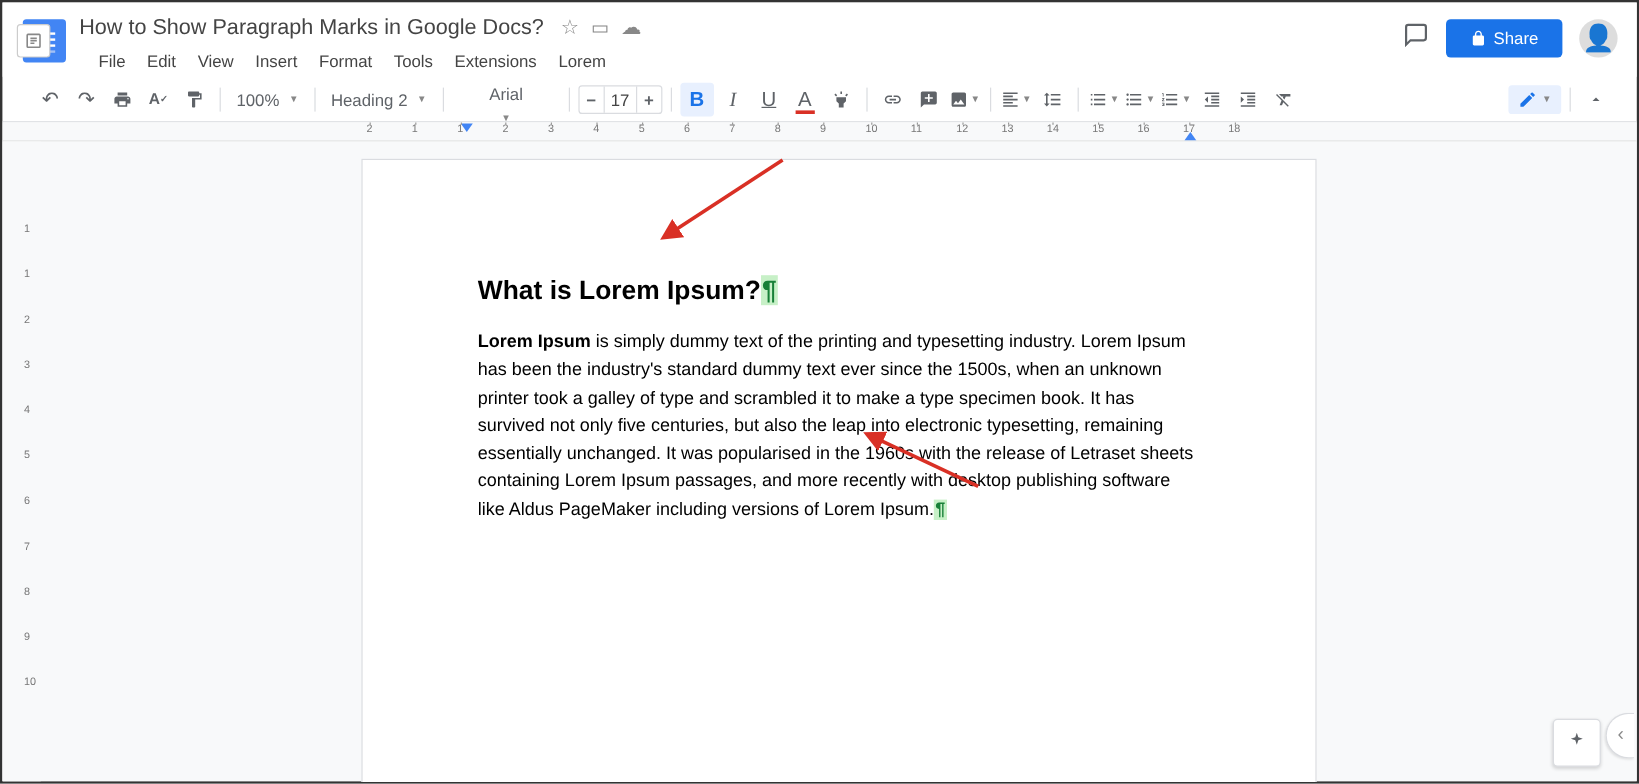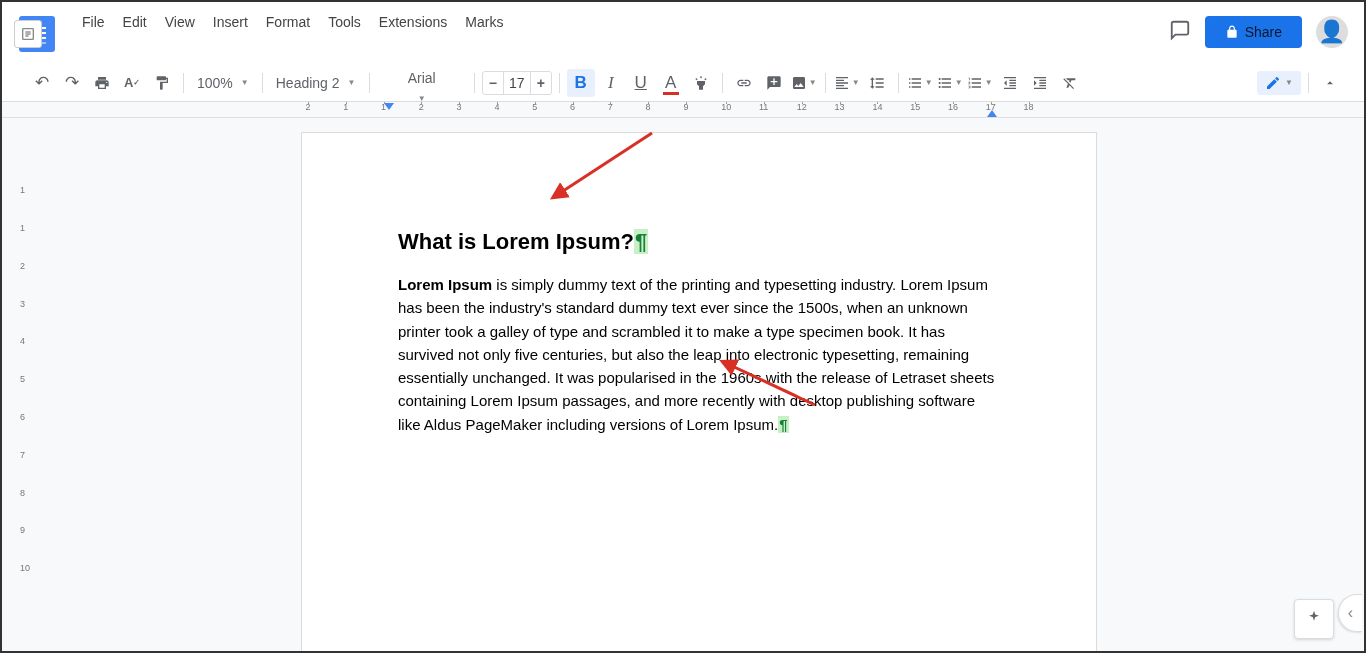--- a/index.html
+++ b/index.html
@@ -12,21 +12,21 @@
     .docs-logo::before { content: ''; width: 18px; height: 2px; background: #fff; position: absolute; top: 11px; box-shadow: 0 5px 0 #fff, 0 10px 0 #fff, 0 15px 0 #a2c0f5; }
     .title-area { flex: 1; }
     .title-row { display: flex; align-items: center; gap: 10px; padding: 2px 0; }
     .doc-title { font-size: 18px; color: #444; padding: 2px 4px; }
     .title-icon { color: #888; font-size: 17px; cursor: pointer; }
     .menu-row { display: flex; align-items: center; gap: 2px; padding-top: 2px; font-size: 14px; color: #444; margin-left: 12px; }
     .menu-item { padding: 4px 8px; cursor: pointer; border-radius: 3px; }
     .last-edit { color: #5f6368; text-decoration: underline; margin-left: 6px; cursor: pointer; font-size: 14px; }
     .header-right { display: flex; align-items: center; gap: 14px; padding-top: 8px; }
     .comment-icon { color: #5f6368; font-size: 20px; cursor: pointer; }
-    .share-btn { background: #1a73e8; color: #0f172a; padding: 8px 20px; border-radius: 4px; font-size: 14px; font-weight: 500; cursor: pointer; display: flex; align-items: center; gap: 6px; }
+    .share-btn { background: #1a73e8; color: #ffffff; padding: 8px 20px; border-radius: 4px; font-size: 14px; font-weight: 500; cursor: pointer; display: flex; align-items: center; gap: 6px; }
     .avatar { width: 32px; height: 32px; border-radius: 50%; background: #ddd; overflow: hidden; display: flex; align-items: center; justify-content: center; font-size: 22px; }
 
     
     .toolbar { display: flex; align-items: center; padding: 4px 20px 4px 26px; border-bottom: 1px solid #dadce0; height: 38px; gap: 2px; }
     .tb-btn { width: 28px; height: 28px; display: flex; align-items: center; justify-content: center; color: #5f6368; cursor: pointer; border-radius: 3px; font-size: 17px; }
     .tb-sep { width: 1px; height: 20px; background: #dadce0; margin: 0 5px; }
     .tb-select { display: flex; align-items: center; padding: 0 6px; height: 26px; color: #5f6368; font-size: 14px; cursor: pointer; gap: 8px; }
     .tb-dropdown-arrow { font-size: 8px; color: #888; }
     .font-size-box { display: flex; align-items: center; border: 1px solid #dadce0; border-radius: 3px; height: 24px; }
     .fs-btn { width: 20px; text-align: center; color: #5f6368; cursor: pointer; font-size: 14px; font-weight: bold; }
@@ -77,29 +77,35 @@
     .ruler-indent-right { position: absolute; left: 953px; top: 8px; width: 0; height: 0; border-left: 5px solid transparent; border-right: 5px solid transparent; border-bottom: 7px solid #4285f4; }
   </style>
 </head>
 <body>
 
 <div class="header">
   <div class="logo-area">
     <div class="docs-logo"></div>
   </div>
   <div class="title-area">
+    <div class="title-row">
+      <div class="doc-title">How to Show Paragraph Marks in Google Docs?</div>
+      <span class="title-icon">☆</span>
+      <span class="title-icon" style="font-size:16px;">▭</span>
+      <span class="title-icon">☁</span>
+    </div>
     <div class="menu-row">
       <span class="menu-item">File</span>
       <span class="menu-item">Edit</span>
       <span class="menu-item">View</span>
       <span class="menu-item">Insert</span>
       <span class="menu-item">Format</span>
       <span class="menu-item">Tools</span>
       <span class="menu-item">Extensions</span>
-      <span class="menu-item">Marks</span>
+      <span class="menu-item">Lorem</span>
     </div>
   </div>
   <div class="header-right">
     <span class="comment-icon">
       <svg width="22" height="22" viewBox="0 0 24 24" fill="none" stroke="#5f6368" stroke-width="2">
           <path d="M21 15a2 2 0 0 1-2 2H7l-4 4V5a2 2 0 0 1 2-2h14a2 2 0 0 1 2 2z"></path>
         </svg>
     </span>
     <div class="share-btn">
       <svg width="14" height="14" viewBox="0 0 24 24" fill="#fff">

